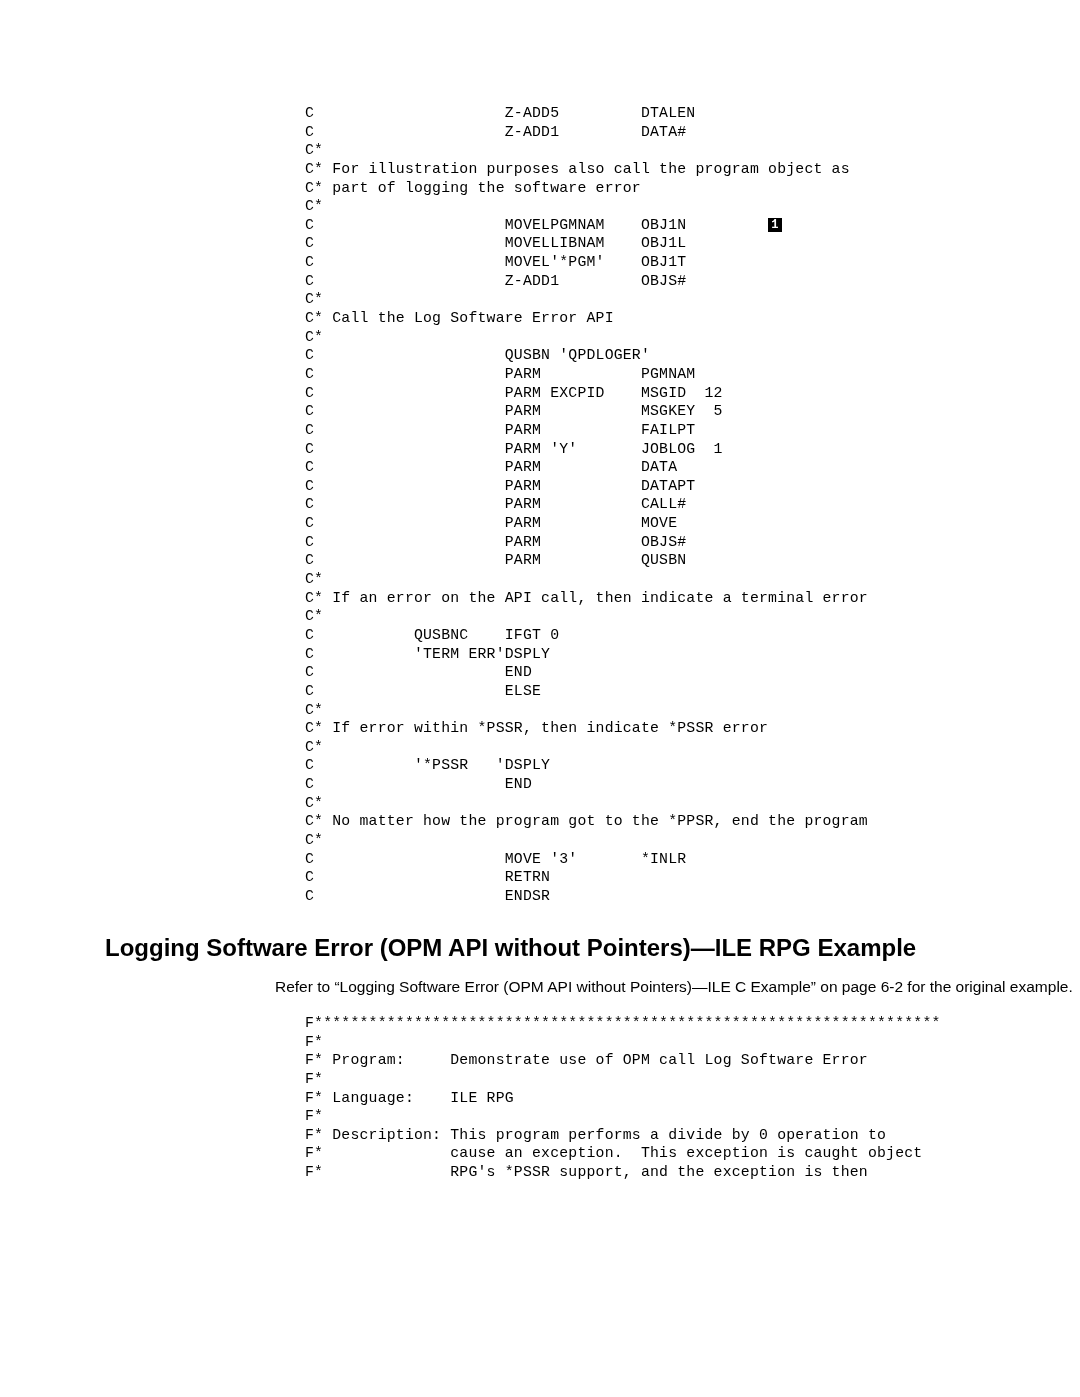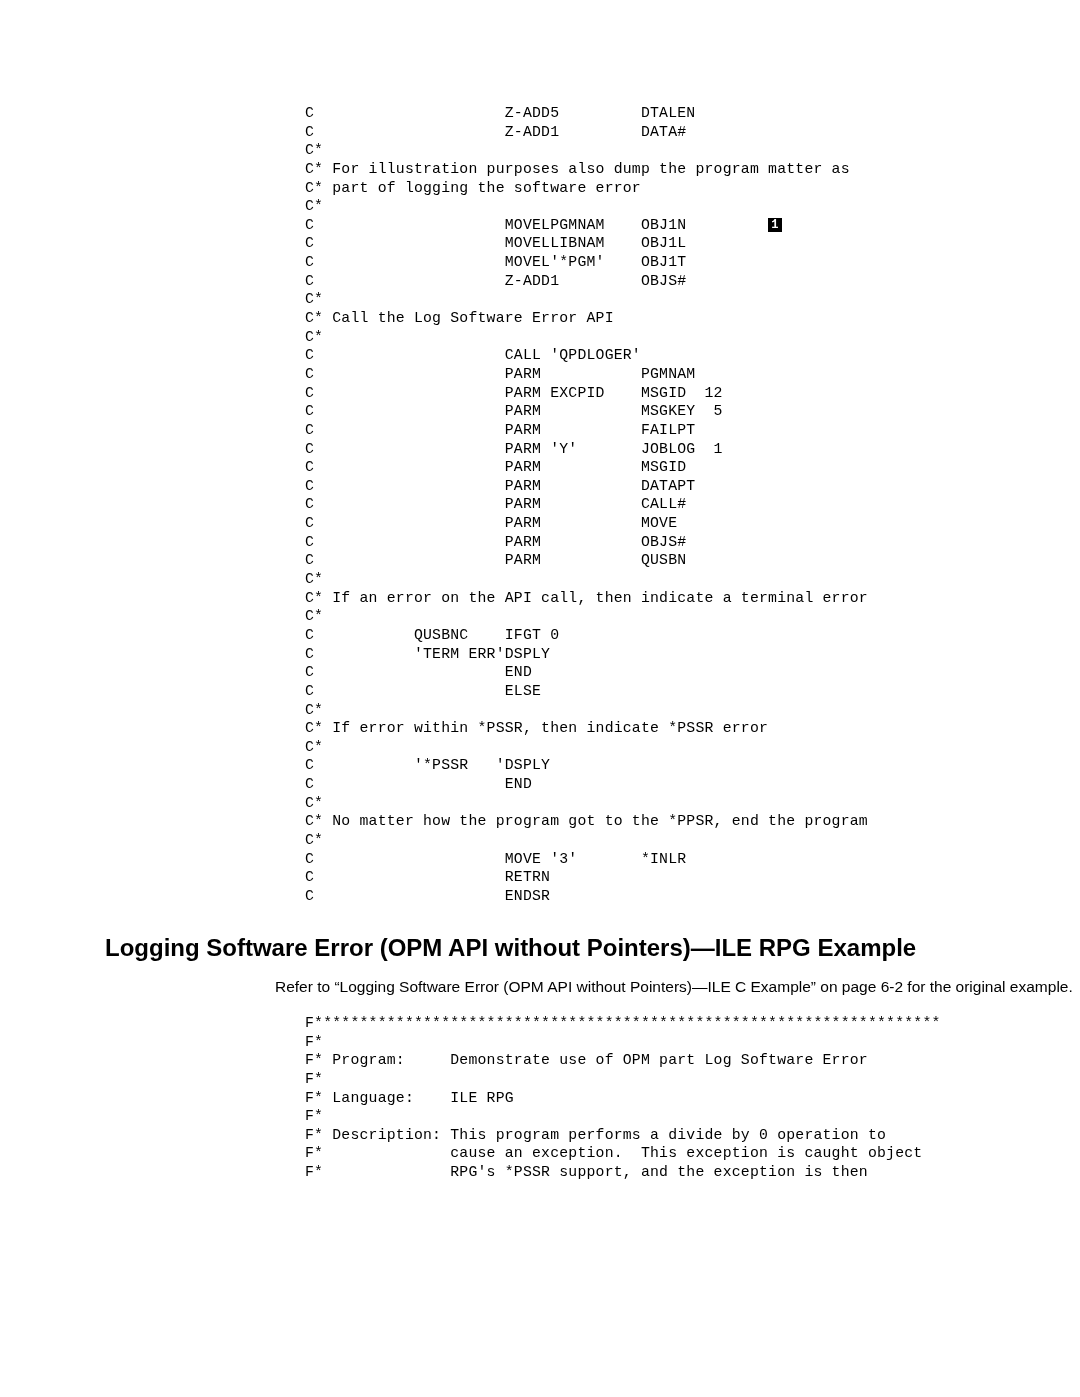--- a/index.html
+++ b/index.html
@@ -48,37 +48,37 @@
   }
   .page-wrap { position: relative; width: 1080px; min-height: 1397px; }
 </style>
 </head>
 <body>
 <div class="page-wrap">
 
 <div class="code-block"><span>C                     Z-ADD5         DTALEN</span>
 <span>C                     Z-ADD1         DATA#</span>
 <span>C*</span>
-<span>C* For illustration purposes also dump the program matter as</span>
+<span>C* For illustration purposes also call the program object as</span>
 <span>C* part of logging the software error</span>
 <span>C*</span>
 <span>C                     MOVELPGMNAM    OBJ1N         </span><span class="callout-1">1</span>
 <span>C                     MOVELLIBNAM    OBJ1L</span>
 <span>C                     MOVEL'*PGM'    OBJ1T</span>
 <span>C                     Z-ADD1         OBJS#</span>
 <span>C*</span>
 <span>C* Call the Log Software Error API</span>
 <span>C*</span>
-<span>C                     CALL 'QPDLOGER'</span>
+<span>C                     QUSBN 'QPDLOGER'</span>
 <span>C                     PARM           PGMNAM</span>
 <span>C                     PARM EXCPID    MSGID  12</span>
 <span>C                     PARM           MSGKEY  5</span>
 <span>C                     PARM           FAILPT</span>
 <span>C                     PARM 'Y'       JOBLOG  1</span>
-<span>C                     PARM           MSGID</span>
+<span>C                     PARM           DATA</span>
 <span>C                     PARM           DATAPT</span>
 <span>C                     PARM           CALL#</span>
 <span>C                     PARM           MOVE</span>
 <span>C                     PARM           OBJS#</span>
 <span>C                     PARM           QUSBN</span>
 <span>C*</span>
 <span>C* If an error on the API call, then indicate a terminal error</span>
 <span>C*</span>
 <span>C           QUSBNC    IFGT 0</span>
 <span>C           'TERM ERR'DSPLY</span>
@@ -95,21 +95,21 @@
 <span>C                     MOVE '3'       *INLR</span>
 <span>C                     RETRN</span>
 <span>C                     ENDSR</span></div>
 
 <h1 class="section-heading">Logging Software Error (OPM API without Pointers)—ILE RPG Example</h1>
 
 <p class="body-text">Refer to “Logging Software Error (OPM API without Pointers)—ILE C Example” on page 6-2 for the original example.</p>
 
 <div class="code-block"><span>F*********************************************************************</span>
 <span>F*</span>
-<span>F* Program:     Demonstrate use of OPM part Log Software Error</span>
+<span>F* Program:     Demonstrate use of OPM call Log Software Error</span>
 <span>F*</span>
 <span>F* Language:    ILE RPG</span>
 <span>F*</span>
 <span>F* Description: This program performs a divide by 0 operation to</span>
 <span>F*              cause an exception.  This exception is caught object</span>
 <span>F*              RPG's *PSSR support, and the exception is then</span></div>
 
 </div>
 
 </body></html>

